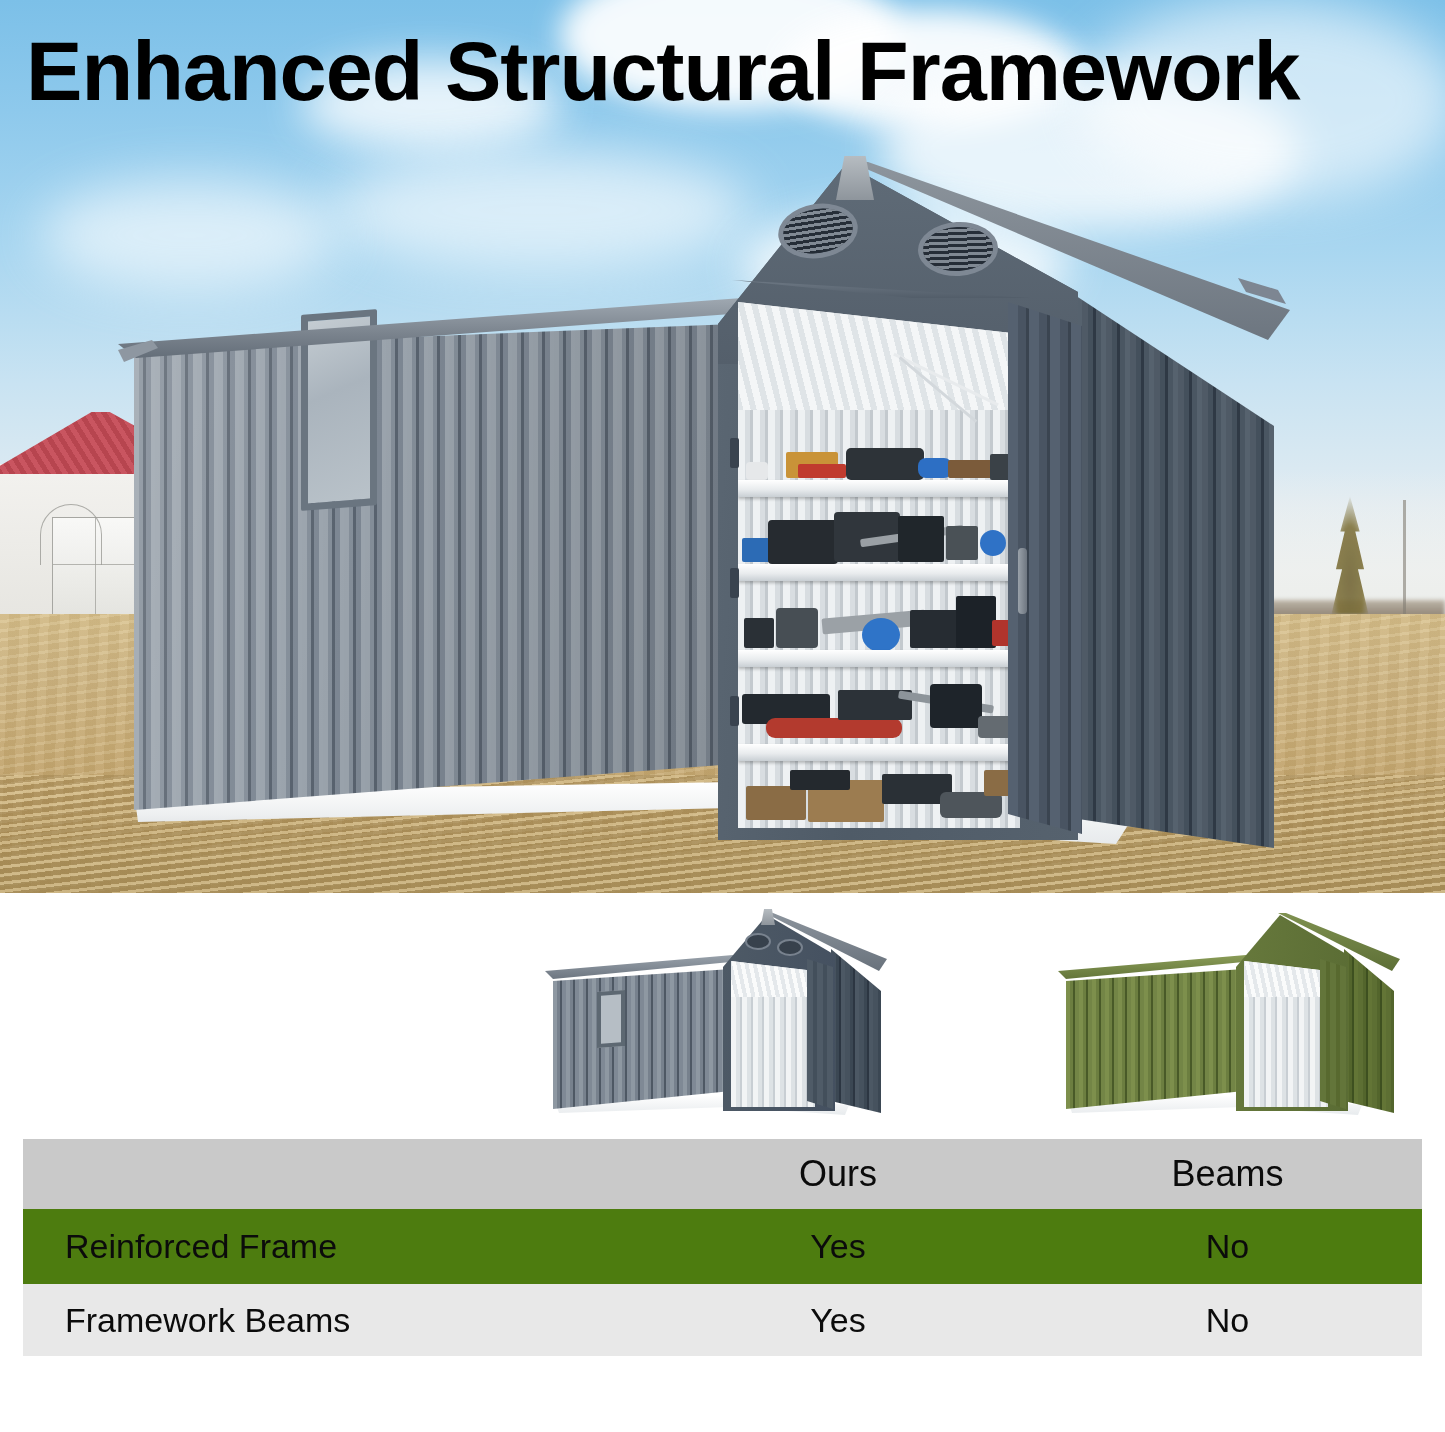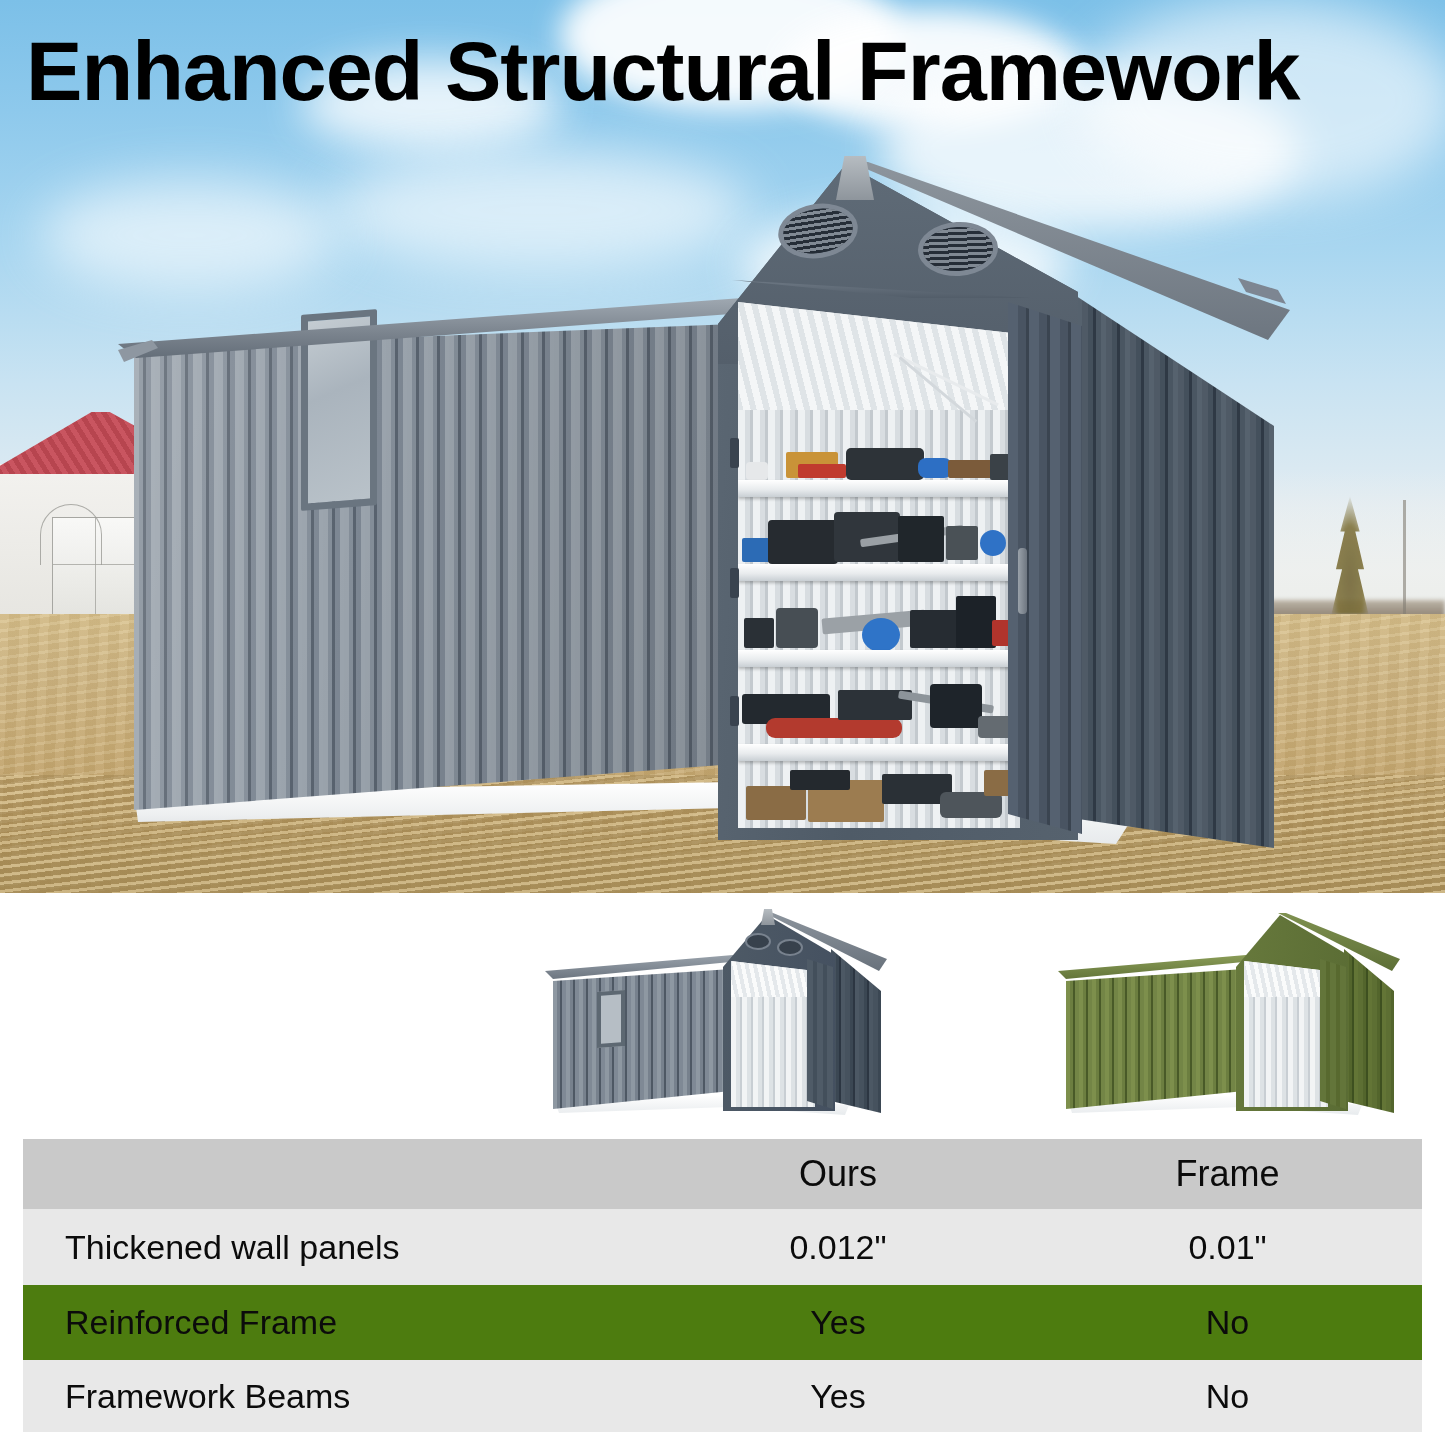--- a/index.html
+++ b/index.html
@@ -441,28 +441,23 @@
     </div>
     <div class="m-door-panel"></div>
     <div class="m-roof-right"></div>
   </div>
 </div>
 
 <div class="cmp">
   <div class="row head">
     <div class="c-label"></div>
     <div class="c-ours">Ours</div>
-    <div class="c-others">Frame</div>
-  </div>
-
-  <div class="row r-odd">
-    <div class="c-label">Thickened wall panels</div>
-    <div class="c-ours">0.012"</div>
-    <div class="c-others">0.01"</div>
-  </div>
+    <div class="c-others">Beams</div>
+  </div>
+
 
   <div class="row r-even">
     <div class="c-label">Reinforced Frame</div>
     <div class="c-ours">Yes</div>
     <div class="c-others">No</div>
   </div>
 
   <div class="row last">
     <div class="c-label">Framework Beams</div>
     <div class="c-ours">Yes</div>

